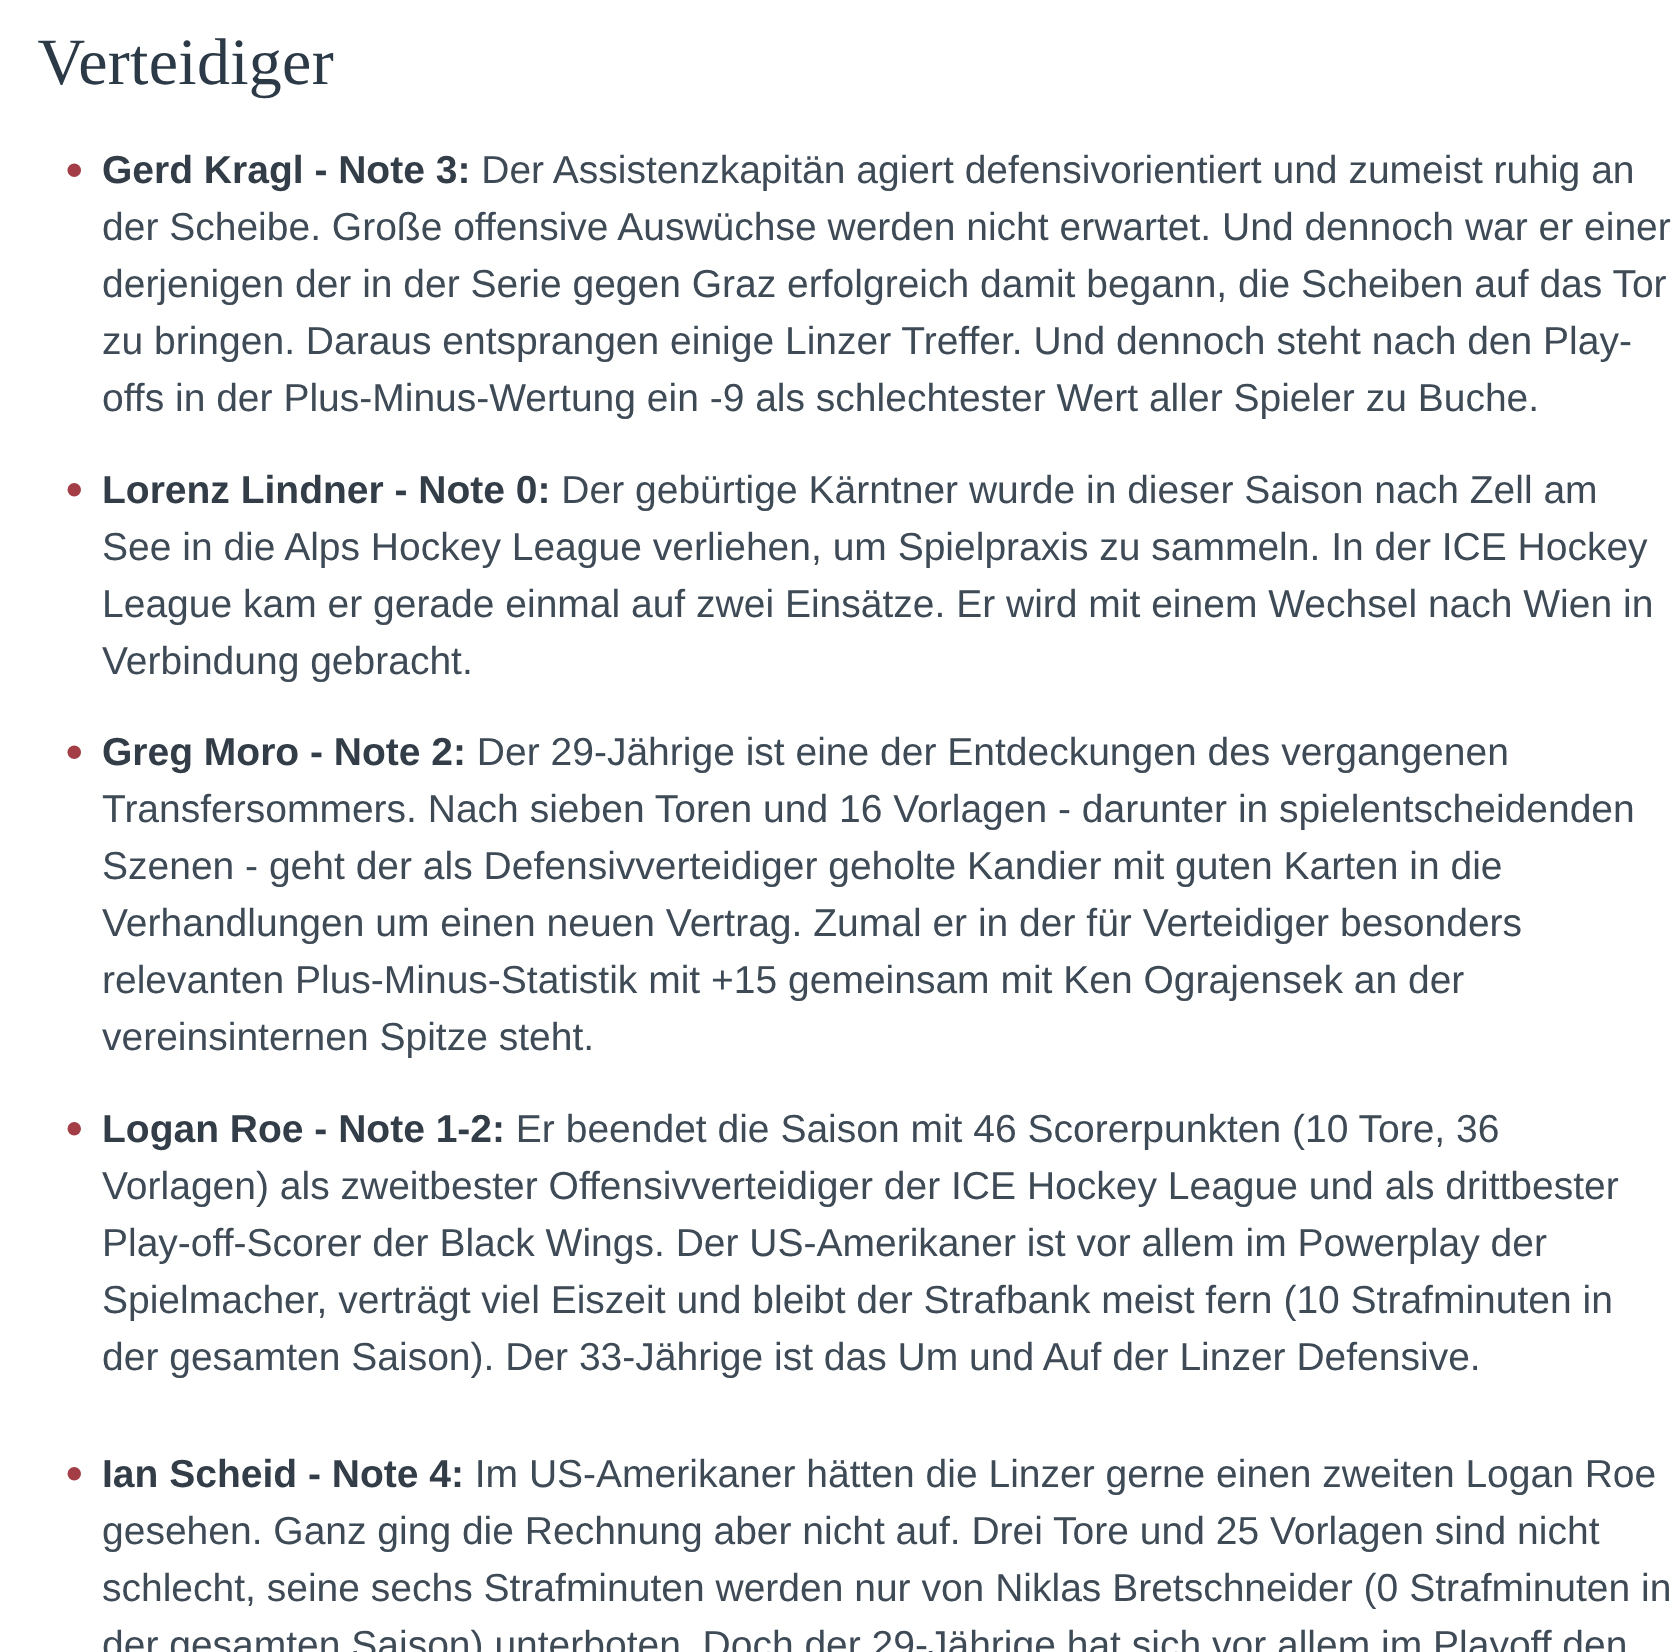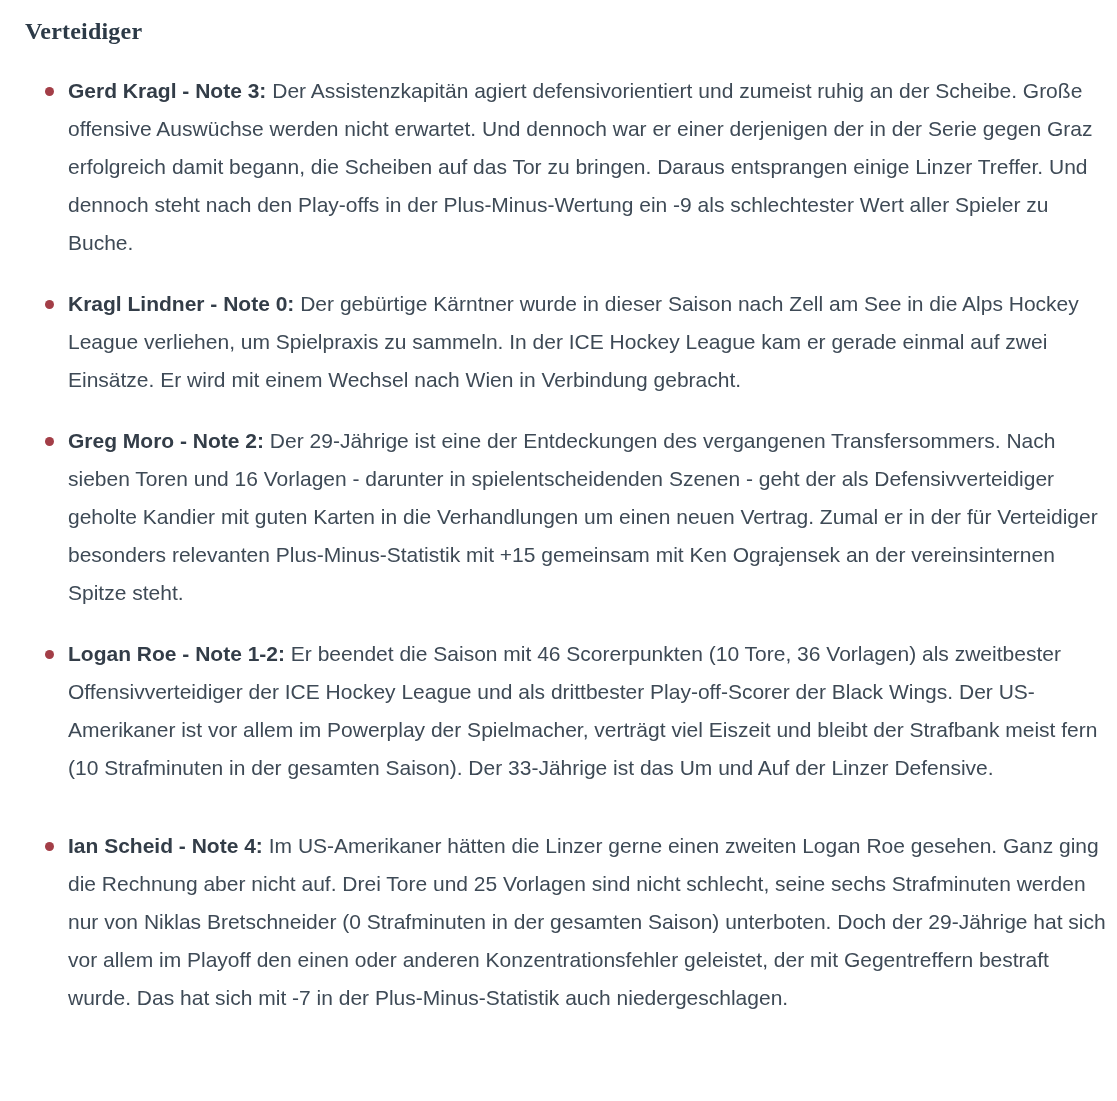--- a/index.html
+++ b/index.html
@@ -9,22 +9,22 @@
   }
   body {
     width: 1117px;
     min-height: 1101px;
     font-family: "Liberation Sans", sans-serif;
     color: var(--body, #3e4a56);
     overflow: hidden;
   }
   .page-title {
     font-family: "Liberation Serif", "DejaVu Serif", serif;
-    font-weight: 700;
-    font-size: 24px;
+    font-weight: 400;
+    font-size: 44px;
     line-height: 1.1;
     letter-spacing: 0.2px;
     color: var(--heading, #2c3a47);
     margin: 18px 0 28px 25px;
   }
   ul.player-list {
     list-style: none;
     margin: 0;
     padding: 0 0 20px 45px;
   }
@@ -42,42 +42,42 @@
     position: absolute;
     left: 0;
     top: 15px;
     width: 9px;
     height: 9px;
     border-radius: 50%;
     background: var(--bullet, #a33e47);
   }
   li p {
     margin: 0;
-    font-size: 21px;
+    font-size: 26px;
     line-height: 38px;
     color: var(--body, #3e4a56);
   }
   li p strong {
     font-weight: 700;
     color: var(--bold, #333d48);
   }
 </style>
 </head>
 <body>
 
 <h1 class="page-title">Verteidiger</h1>
 
 <ul class="player-list">
   <li>
     <span class="bullet"></span>
     <p><strong>Gerd Kragl - Note 3:</strong> <span>Der Assistenzkapitän agiert defensivorientiert und zumeist ruhig an der Scheibe. Große offensive Auswüchse werden nicht erwartet. Und dennoch war er einer derjenigen der in der Serie gegen Graz erfolgreich damit begann, die Scheiben auf das Tor zu bringen. Daraus entsprangen einige Linzer Treffer. Und dennoch steht nach den Play-offs in der Plus-Minus-Wertung ein -9 als schlechtester Wert aller Spieler zu Buche.</span></p>
   </li>
   <li>
     <span class="bullet"></span>
-    <p><strong>Kragl Lindner - Note 0:</strong> <span>Der gebürtige Kärntner wurde in dieser Saison nach Zell am See in die Alps Hockey League verliehen, um Spielpraxis zu sammeln. In der ICE Hockey League kam er gerade einmal auf zwei Einsätze. Er wird mit einem Wechsel nach Wien in Verbindung gebracht.</span></p>
+    <p><strong>Lorenz Lindner - Note 0:</strong> <span>Der gebürtige Kärntner wurde in dieser Saison nach Zell am See in die Alps Hockey League verliehen, um Spielpraxis zu sammeln. In der ICE Hockey League kam er gerade einmal auf zwei Einsätze. Er wird mit einem Wechsel nach Wien in Verbindung gebracht.</span></p>
   </li>
   <li>
     <span class="bullet"></span>
     <p><strong>Greg Moro - Note 2:</strong> <span>Der 29-Jährige ist eine der Entdeckungen des vergangenen Transfersommers. Nach sieben Toren und 16 Vorlagen - darunter in spielentscheidenden Szenen - geht der als Defensivverteidiger geholte Kandier mit guten Karten in die Verhandlungen um einen neuen Vertrag. Zumal er in der für Verteidiger besonders relevanten Plus-Minus-Statistik mit +15 gemeinsam mit Ken Ograjensek an der vereinsinternen Spitze steht.</span></p>
   </li>
   <li>
     <span class="bullet"></span>
     <p><strong>Logan Roe - Note 1-2:</strong> <span>Er beendet die Saison mit 46 Scorerpunkten (10 Tore, 36 Vorlagen) als zweitbester Offensivverteidiger der ICE Hockey League und als drittbester Play-off-Scorer der Black Wings. Der US-Amerikaner ist vor allem im Powerplay der Spielmacher, verträgt viel Eiszeit und bleibt der Strafbank meist fern (10 Strafminuten in der gesamten Saison). Der 33-Jährige ist das Um und Auf der Linzer Defensive.</span></p>
   </li>
   <li>

